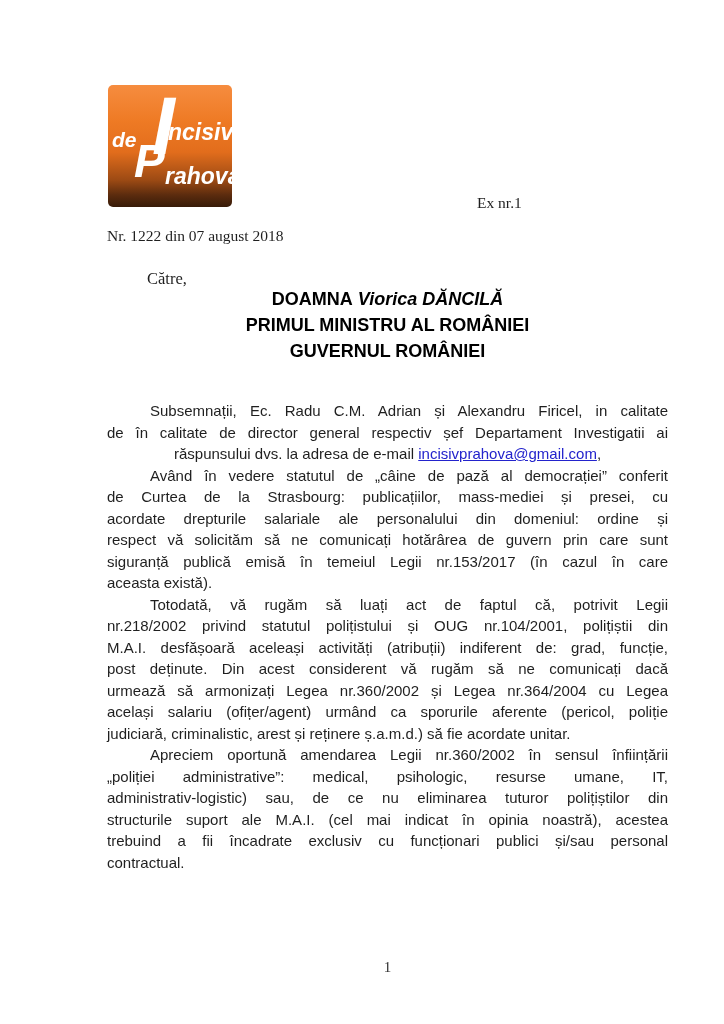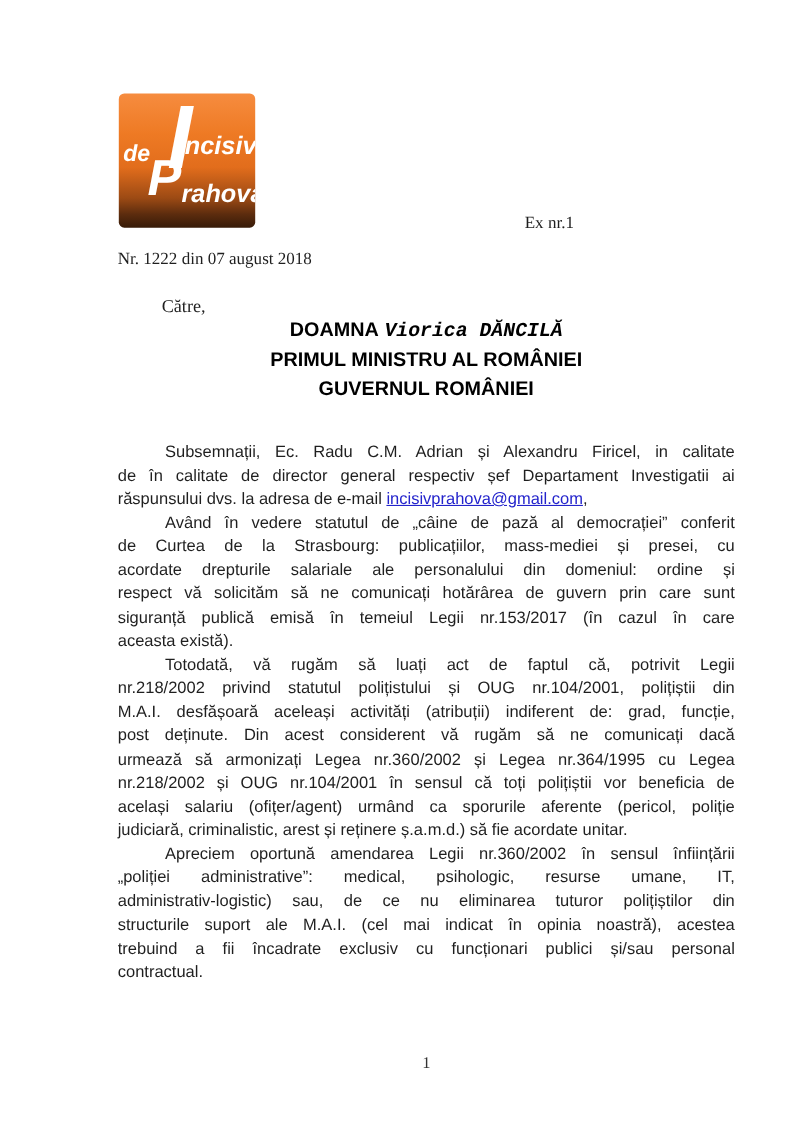--- a/index.html
+++ b/index.html
@@ -25,32 +25,32 @@
 
   
   .ex      { position:absolute; left:477px; top:194px; font-family:"Liberation Serif", serif; font-size:15.5px; }
   .refnum  { position:absolute; left:107px; top:227px; font-family:"Liberation Serif", serif; font-size:15.5px; }
   .catre   { position:absolute; left:147px; top:269px; font-family:"Liberation Serif", serif; font-size:16.5px; }
 
   .recipient {
     position:absolute; left:107px; top:286px; width:561px;
     text-align:center; font-weight:bold; font-size:18px; line-height:26px; color:#000;
   }
-  .recipient .name { font-style:italic;font-family:Liberation Mono, monospace; }
+  .recipient .name { font-style:italic; }
 
   
   .bodytext {
     position:absolute; left:107px; top:400px; width:561px;
     font-size:15px; line-height:21.5px; color:#1f1f1f;
   }
   .para.gap { }
   .jline { text-align:justify; text-align-last:justify; text-justify:inter-word; }
   .jline.last { text-align-last:left; }
   [data-bind-lines] .jline:first-child { text-indent:43px; }
-  .plain-line { text-align:left; }
+  .plain-line { text-align:center; }
   a.email { color:#2323cc; text-decoration:underline; cursor:pointer; }
 
   .pagenum {
     position:absolute; left:107px; top:959px; width:561px; text-align:center;
     font-family:"Liberation Serif", serif; font-size:15px; color:#333;
   }
 </style>
 </head>
 <body>
 
@@ -93,22 +93,21 @@
       <div class="jline">respect vă solicităm să ne comunicați hotărârea de guvern prin care sunt</div>
       <div class="jline">siguranță publică emisă în temeiul Legii nr.153/2017 (în cazul în care</div>
       <div class="jline last">aceasta există).</div>
     </div>
 
   <div class="para gap" data-bind-lines="document.body.p3_lines">
       <div class="jline">Totodată, vă rugăm să luați act de faptul că, potrivit Legii</div>
       <div class="jline">nr.218/2002 privind statutul polițistului și OUG nr.104/2001, polițiștii din</div>
       <div class="jline">M.A.I. desfășoară aceleași activități (atribuții) indiferent de: grad, funcție,</div>
       <div class="jline">post deținute. Din acest considerent vă rugăm să ne comunicați dacă</div>
-      <div class="jline">urmează să armonizați Legea nr.360/2002 și Legea nr.364/1995 cu Legea</div>
-      <div class="jline">nr.218/2002 și OUG nr.104/2001 în sensul că toți polițiștii vor beneficia de</div>
+      <div class="jline">urmează să armonizați Legea nr.360/2002 și Legea nr.364/2004 cu Legea</div>
       <div class="jline">același salariu (ofițer/agent) urmând ca sporurile aferente (pericol, poliție</div>
       <div class="jline last">judiciară, criminalistic, arest și reținere ș.a.m.d.) să fie acordate unitar.</div>
     </div>
 
   <div class="para" data-bind-lines="document.body.p4_lines">
       <div class="jline">Apreciem oportună amendarea Legii nr.360/2002 în sensul înființării</div>
       <div class="jline">„poliției administrative”: medical, psihologic, resurse umane, IT,</div>
       <div class="jline">administrativ-logistic) sau, de ce nu eliminarea tuturor polițiștilor din</div>
       <div class="jline">structurile suport ale M.A.I. (cel mai indicat în opinia noastră), acestea</div>
       <div class="jline">trebuind a fii încadrate exclusiv cu funcționari publici și/sau personal</div>

